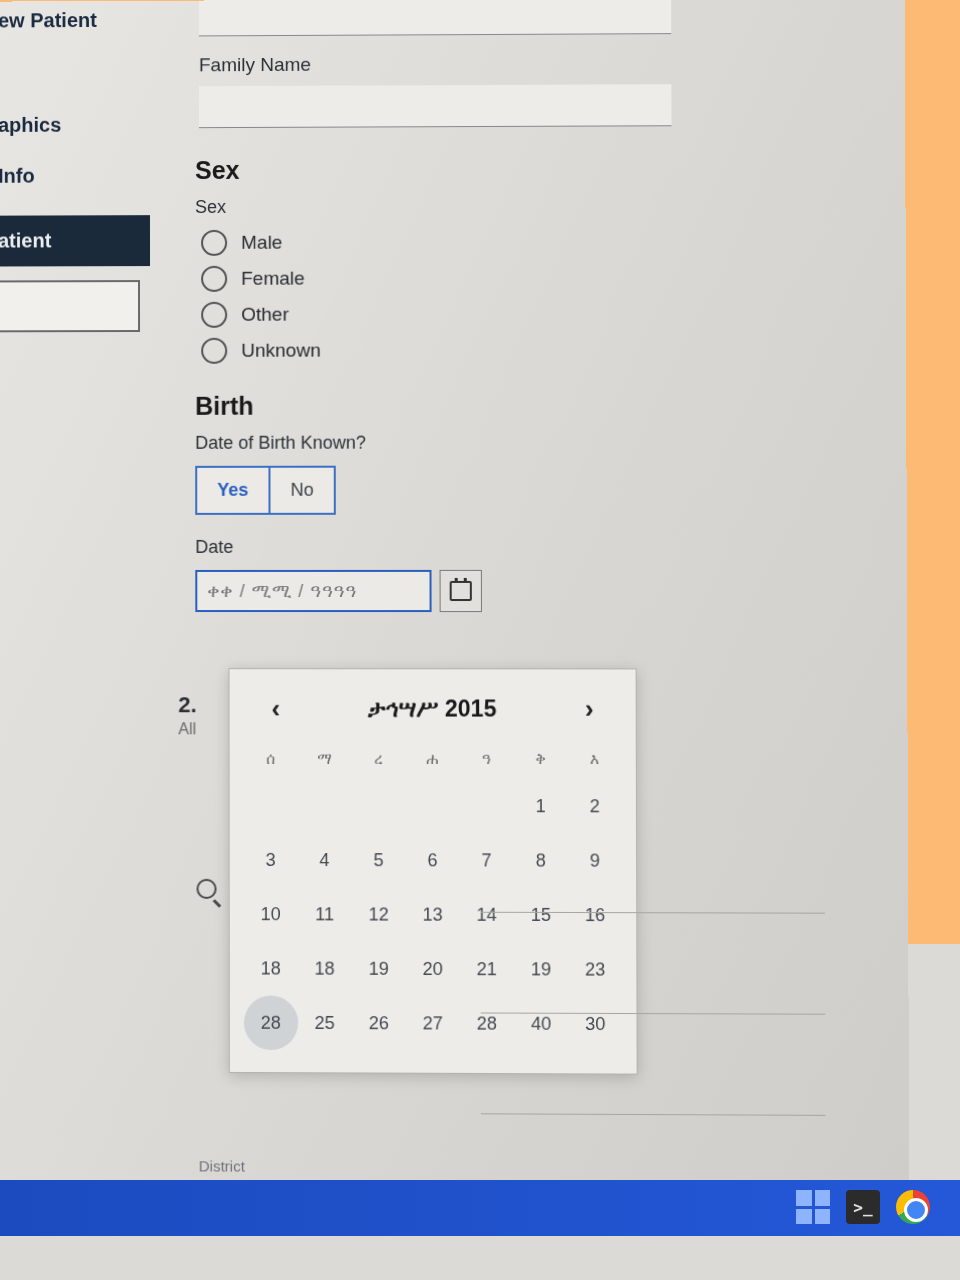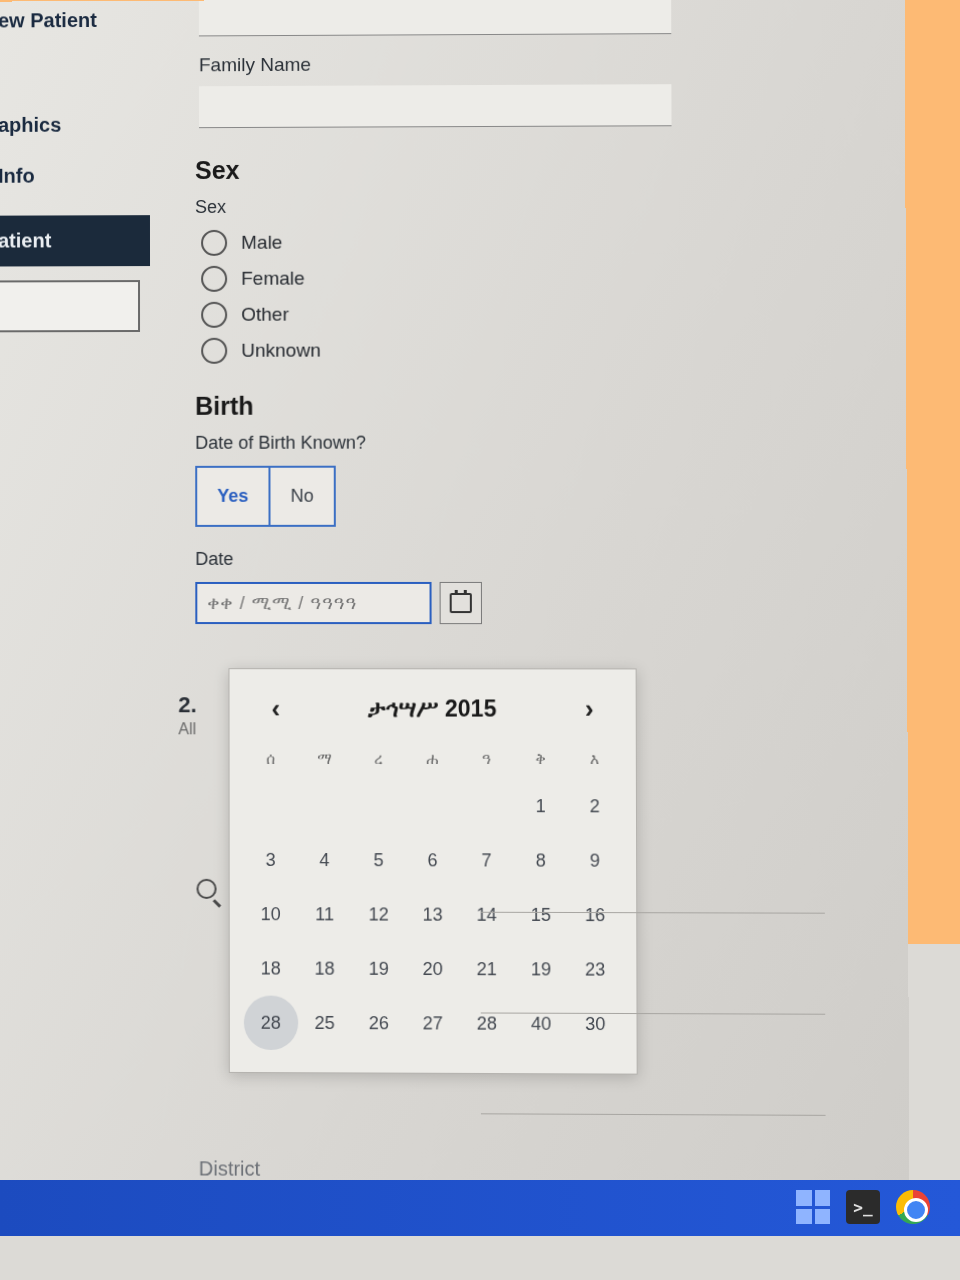--- a/index.html
+++ b/index.html
@@ -97,21 +97,21 @@
 }
 .radio-text {
   font-size: 19px;
   color: #262a30;
 }
 .toggle-group {
   display: flex;
   margin-top: 10px;
 }
 .toggle-btn {
-  padding: 18px 20px;
+  padding: 12px 20px;
   font-size: 18px;
   border: 2px solid #3b6fc4;
   background: #eceae6;
   cursor: pointer;
 }
 .toggle-btn.yes {
   color: #2a5fc0;
   font-weight: 600;
 }
 .toggle-btn.no {
@@ -237,21 +237,21 @@
   background: #d0d3d6;
   border-radius: 50%;
 }
 .dp-cell.faded {
   color: #9a9a9a;
 }
 .district-label {
   position: absolute;
   left: 198px;
   top: 1155px;
-  font-size: 20px;
+  font-size: 15px;
   color: #6e7278;
 }
 .taskbar {
   position: absolute;
   left: 0;
   top: 1180px;
   width: 960px;
   height: 56px;
   background: linear-gradient(90deg, #1c4bbf, #2458d8);
 }

